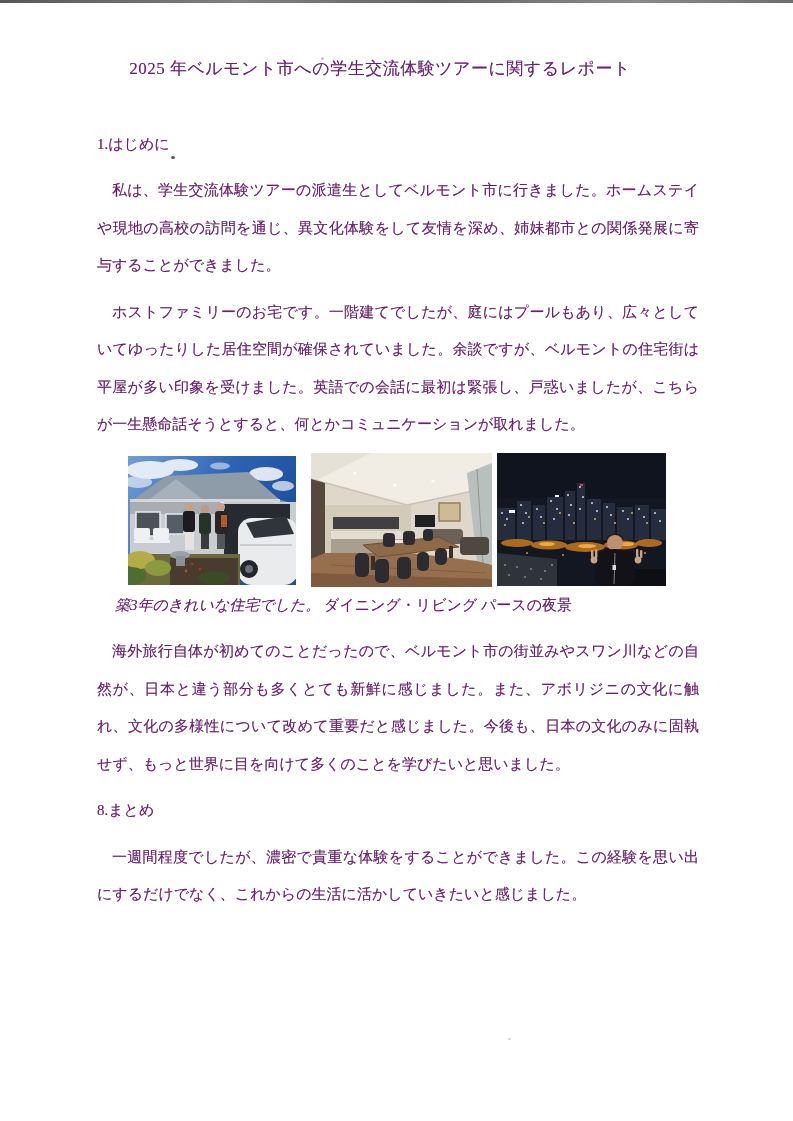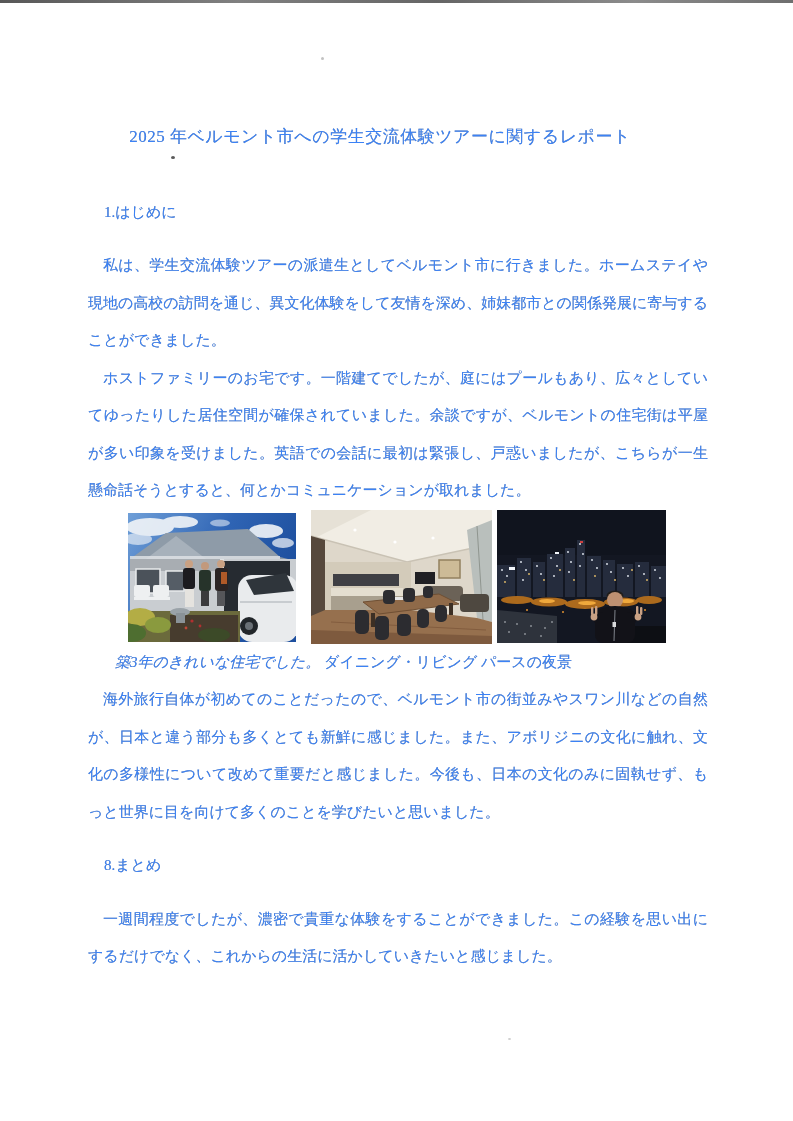--- a/index.html
+++ b/index.html
@@ -19,37 +19,37 @@
   }
   .speck { position: absolute; border-radius: 50%; }
   .speck-1 { left: 171px; top: 156px; width: 4px; height: 3px; background: #5a5a5a; }
   .speck-2 { left: 321px; top: 57px;  width: 3px; height: 3px; background: #c2c2c2; }
   .speck-3 { left: 508px; top: 1038px; width: 3px; height: 2px; background: #cfcfcf; }
 
   .content {
     position: absolute;
     left: 88px; top: 0;
     width: 620px;
-    padding-top: 118px;
-    color: #3b82f6;
+    padding-top: 50px;
+    color: #701a75;
     font-size: 15px;
     line-height: 37.5px;
     text-shadow: 0 0 .5px rgba(70,70,70,.55);
   }
   .title {
     margin: 0; padding: 0 36px 0 0;
     font-size: 17px; font-weight: normal;
     text-align: center;
     letter-spacing: .5px;
     white-space: nowrap;
   }
-  .heading { margin: 16px; }
+  .heading { margin: 9px; }
   .heading-first { margin-top: 38px; }
   p.body-para {
-    margin: 0;
+    margin: 9px;
     text-indent: 1em;
     text-align: justify;
     text-justify: inter-ideograph;
   }
   .photo-row {
     display: flex;
     align-items: flex-start;
     margin-left: 40px;
     height: 134px;
   }

